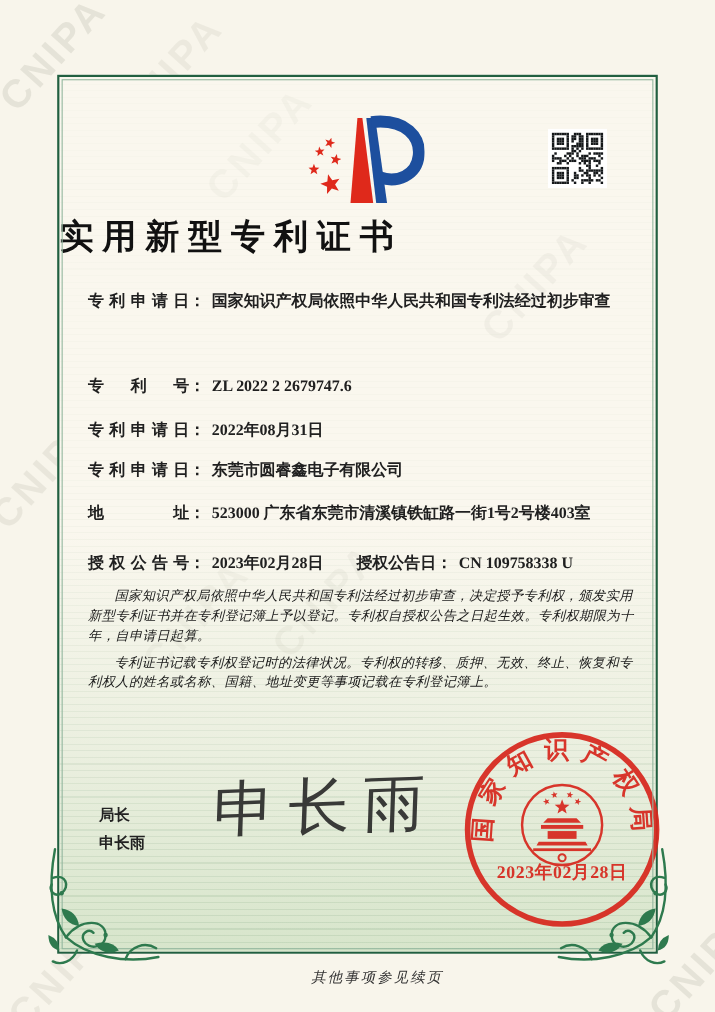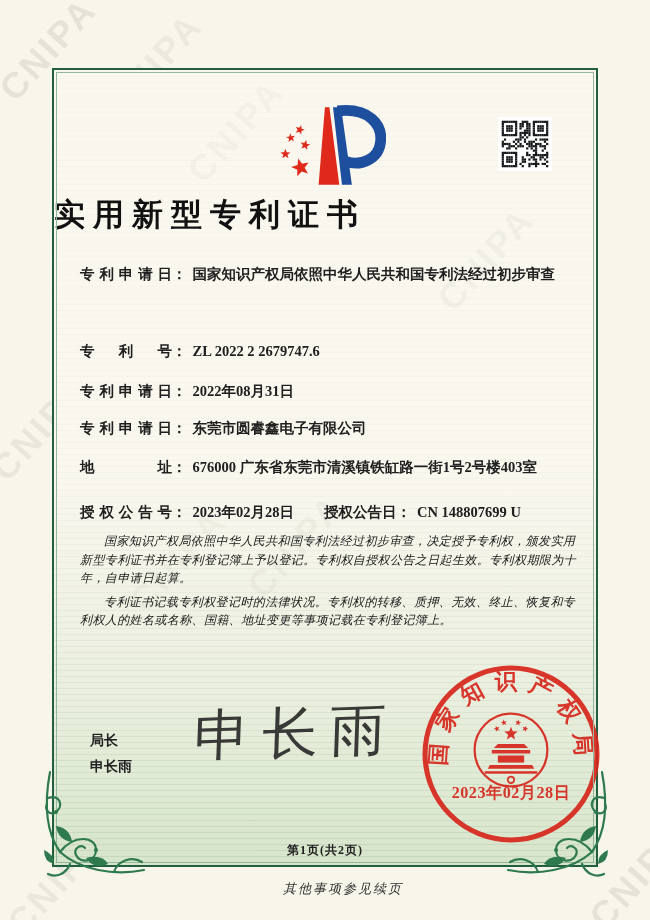--- a/index.html
+++ b/index.html
@@ -346,24 +346,24 @@
     <div class="row r2">
       <span class="lbl">专利号</span><span class="colon">：</span><span class="val">ZL 2022 2 2679747.6</span>
     </div>
     <div class="row r3">
       <span class="lbl">专利申请日</span><span class="colon">：</span><span class="val">2022年08月31日</span>
     </div>
     <div class="row r4">
       <span class="lbl">专利申请日</span><span class="colon">：</span><span class="val">东莞市圆睿鑫电子有限公司</span>
     </div>
     <div class="row r5">
-      <span class="lbl">地址</span><span class="colon">：</span><span class="val">676000 广东省东莞市清溪镇铁缸路一街1号2号楼403室</span>
+      <span class="lbl">地址</span><span class="colon">：</span><span class="val">523000 广东省东莞市清溪镇铁缸路一街1号2号楼403室</span>
     </div>
     <div class="row r6">
-      <span class="lbl">授权公告号</span><span class="colon">：</span><span class="val">2023年02月28日</span><span class="grant"><span>授权公告日</span><span class="colon">：</span><span class="val">CN 148807699 U</span></span>
+      <span class="lbl">授权公告号</span><span class="colon">：</span><span class="val">2023年02月28日</span><span class="grant"><span>授权公告日</span><span class="colon">：</span><span class="val">CN 109758338 U</span></span>
     </div>
 
     <div class="paras">
       <p>国家知识产权局依照中华人民共和国专利法经过初步审查，决定授予专利权，颁发实用新型专利证书并在专利登记簿上予以登记。专利权自授权公告之日起生效。专利权期限为十年，自申请日起算。</p>
       <p>专利证书记载专利权登记时的法律状况。专利权的转移、质押、无效、终止、恢复和专利权人的姓名或名称、国籍、地址变更等事项记载在专利登记簿上。</p>
     </div>
 
     <div class="signer-title">局长</div>
     <div class="signer-name">申长雨</div>
     <div class="signature">申长雨</div>
@@ -388,21 +388,20 @@
         <polygon points="-13,-6 13,-6 17,-2 -17,-2"></polygon>
         <rect x="-19" y="0" width="38" height="3.5"></rect>
         <rect x="-13" y="5.5" width="26" height="7"></rect>
         <polygon points="-21,15 21,15 23,18.5 -23,18.5"></polygon>
         <rect x="-26" y="21" width="52" height="2.5"></rect>
         <circle cy="29.5" r="3.2" fill="none" style="stroke:var(--seal-red)" stroke-width="1.8"></circle>
       </g>
       <text class="seal-date" x="90" y="134">2023年02月28日</text>
     </svg>
 
-    <div class="page-info">第1页(共2页)</div>
   </div>
 
   <svg class="flourish fl-left" viewBox="0 0 112 118">
       <use href="#flourish"></use>
     </svg>
   <svg class="flourish fl-right" viewBox="0 0 112 118">
       <use href="#flourish"></use>
     </svg>
 
   <div class="footer-note">其他事项参见续页</div>

